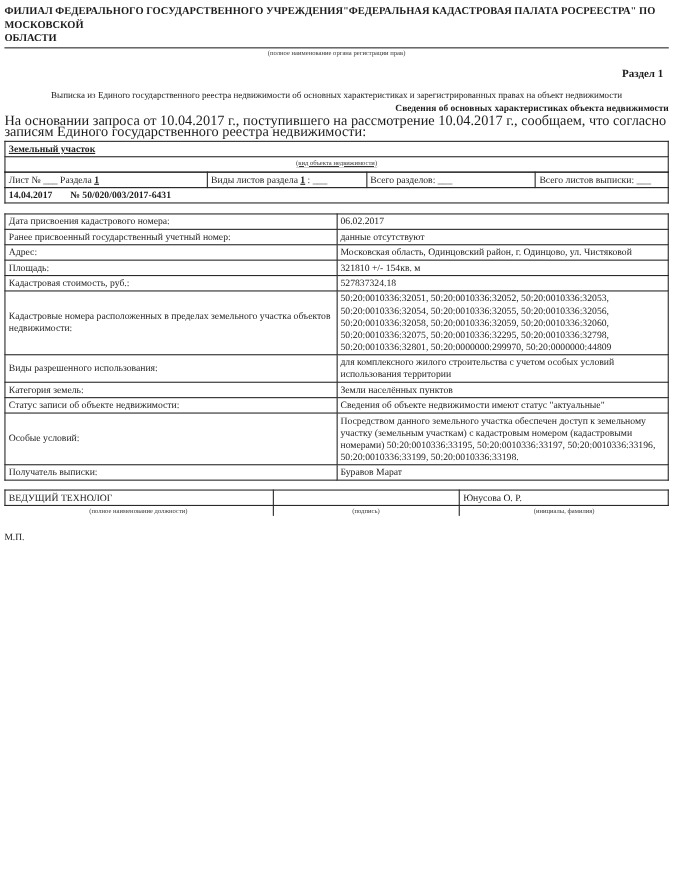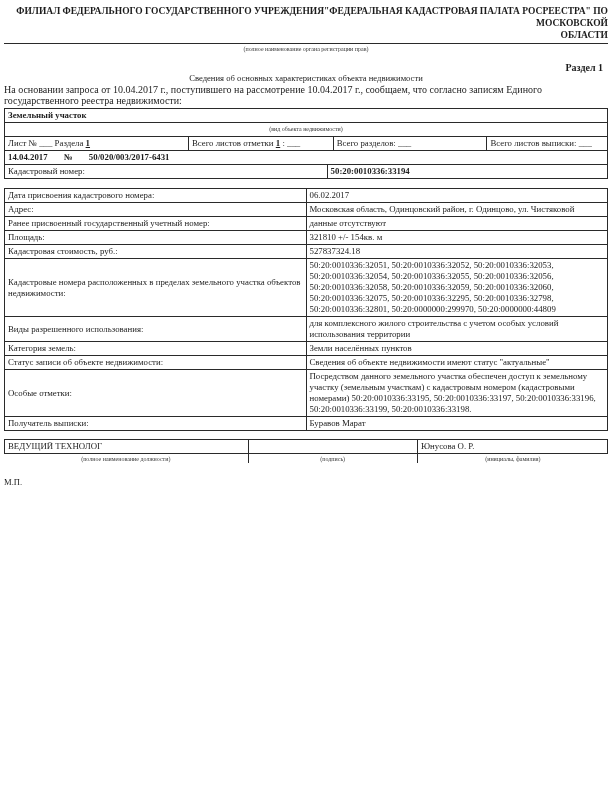--- a/index.html
+++ b/index.html
@@ -11,21 +11,21 @@
     margin: 0 auto;
     background: #fff;
     color: #1c1c1c;
     font-family: "Liberation Serif", "DejaVu Serif", serif;
     padding: 5px 4px;
   }
   .bold { font-weight: bold; }
   .underline { text-decoration: underline; }
 
   .org-name {
-    text-align: right;
+    text-align: left;
     font-weight: bold;
     font-size: 9.5px;
     line-height: 12px;
     border-bottom: 1px solid #2a2a2a;
     padding-bottom: 2px;
   }
   .caption {
     font-size: 6px;
     line-height: 8px;
     color: #3a3a3a;
@@ -39,53 +39,53 @@
     margin-top: 9px;
     margin-right: 5px;
   }
   .intro-line1 {
     text-align: center;
     font-size: 8.2px;
     line-height: 10.5px;
     margin-top: 9px;
   }
   .intro-line2 {
-    text-align: center;
-    font-weight: normal;
+    text-align: right;
+    font-weight: bold;
     font-size: 8.6px;
     line-height: 11px;
   }
   .intro-line3 {
-    font-size: 10px;
+    font-size: 13px;
     line-height: 10.5px;
     margin-top: 1px;
   }
 
   table.tbl {
     width: 100%;
     border-collapse: collapse;
     table-layout: fixed;
     font-size: 8.8px;
   }
   table.tbl + table.tbl { margin-top: -1px; }
   table.tbl td {
     border: 1px solid #2a2a2a;
     padding: 1px 3px;
     line-height: 11px;
     vertical-align: middle;
     overflow: hidden;
   }
-  .mt2 { margin-top: 2px; }
+  .mt2 { margin-top: 2px; text-decoration: underline; }
   .gap9 { height: 9px; }
 
   td.cap-cell { padding: 0 3px; }
 
   .num-date span { display: inline-block; text-align: right; }
   .no-sign { margin-left: 14px; }
-  .doc-number { margin-left: 14px; }
+  .doc-number { }
 
   .sig-wrap { margin-top: 8px; }
   .sig-captions {
     display: flex;
     width: 100%;
     font-size: 6px;
     line-height: 8px;
     color: #3a3a3a;
   }
   .sig-captions .c1 { width: 40.5%; border-right: 1px solid #2a2a2a; }
@@ -106,83 +106,76 @@
   <div class="org-header">
     <div class="org-name">
       <span>ФИЛИАЛ ФЕДЕРАЛЬНОГО ГОСУДАРСТВЕННОГО УЧРЕЖДЕНИЯ"ФЕДЕРАЛЬНАЯ КАДАСТРОВАЯ ПАЛАТА РОСРЕЕСТРА" ПО МОСКОВСКОЙ</span><br>
       <span>ОБЛАСТИ</span>
     </div>
     <div class="caption org-caption">(полное наименование органа регистрации прав)</div>
   </div>
 
   <div class="section-label">Раздел 1</div>
 
+  <div class="intro-line1">Выписка из Единого государственного реестра недвижимости об основных характеристиках и зарегистрированных правах на объект недвижимости</div>
   <div class="intro-line2">Сведения об основных характеристиках объекта недвижимости</div>
   <div class="intro-line3">На основании запроса от 10.04.2017 г., поступившего на рассмотрение 10.04.2017 г., сообщаем, что согласно записям Единого государственного реестра недвижимости:</div>
 
   <table class="tbl mt2">
     <tbody>
         <tr>
       <td class="bold">Земельный участок</td>
     </tr>
     <tr>
       <td class="caption cap-cell">(вид объекта недвижимости)</td>
     </tr>
   </tbody>
     </table>
 
   <table class="tbl">
     <tbody>
         <tr>
       <td style="width:30.5%"><span>Лист № ___ Раздела</span>&nbsp;<span class="bold underline">1</span></td>
-      <td style="width:24%"><span>Всего листов отметки</span>&nbsp;<span class="bold underline">1</span>&nbsp;<span>: ___</span></td>
+      <td style="width:24%"><span>Виды листов раздела</span>&nbsp;<span class="bold underline">1</span>&nbsp;<span>: ___</span></td>
       <td style="width:25.5%">Всего разделов: ___</td>
       <td style="width:20%">Всего листов выписки: ___</td>
     </tr>
   </tbody>
     </table>
 
   <table class="tbl">
     <tbody>
         <tr>
       <td class="bold num-date">
         <span>14.04.2017</span>
         <span class="no-sign">№</span>
         <span class="doc-number">50/020/003/2017-6431</span>
       </td>
     </tr>
   </tbody>
     </table>
 
-  <table class="tbl">
-    <tbody>
-        <tr>
-      <td style="width:53.5%">Кадастровый номер:</td>
-      <td class="bold" style="width:46.5%">50:20:0010336:33194</td>
-    </tr>
-  </tbody>
-    </table>
 
   <div class="gap9"></div>
 
   <table class="tbl">
     <tbody>
     <tr>
       <td>Дата присвоения кадастрового номера:</td>
       <td>06.02.2017</td>
     </tr>
     <tr>
+      <td>Ранее присвоенный государственный учетный номер:</td>
+      <td>данные отсутствуют</td>
+    </tr>
+    <tr>
       <td>Адрес:</td>
       <td>Московская область, Одинцовский район, г. Одинцово, ул. Чистяковой</td>
     </tr>
     <tr>
-      <td>Ранее присвоенный государственный учетный номер:</td>
-      <td>данные отсутствуют</td>
-    </tr>
-    <tr>
       <td>Площадь:</td>
       <td>321810 +/- 154кв. м</td>
     </tr>
     <tr>
       <td>Кадастровая стоимость, руб.:</td>
       <td>527837324.18</td>
     </tr>
     <tr>
       <td>Кадастровые номера расположенных в пределах земельного участка объектов недвижимости:</td>
       <td>50:20:0010336:32051, 50:20:0010336:32052, 50:20:0010336:32053, 50:20:0010336:32054, 50:20:0010336:32055, 50:20:0010336:32056, 50:20:0010336:32058, 50:20:0010336:32059, 50:20:0010336:32060, 50:20:0010336:32075, 50:20:0010336:32295, 50:20:0010336:32798, 50:20:0010336:32801, 50:20:0000000:299970, 50:20:0000000:44809</td>
@@ -193,21 +186,21 @@
     </tr>
     <tr>
       <td>Категория земель:</td>
       <td>Земли населённых пунктов</td>
     </tr>
     <tr>
       <td>Статус записи об объекте недвижимости:</td>
       <td>Сведения об объекте недвижимости имеют статус "актуальные"</td>
     </tr>
     <tr>
-      <td>Особые отметки:</td>
+      <td>Особые условий:</td>
       <td>Посредством данного земельного участка обеспечен доступ к земельному участку (земельным участкам) с кадастровым номером (кадастровыми номерами) 50:20:0010336:33195, 50:20:0010336:33197, 50:20:0010336:33196, 50:20:0010336:33199, 50:20:0010336:33198.</td>
     </tr>
     <tr>
       <td>Получатель выписки:</td>
       <td>Буравов Марат</td>
     </tr>
   </tbody>
     </table>
 
   <div class="sig-wrap">

